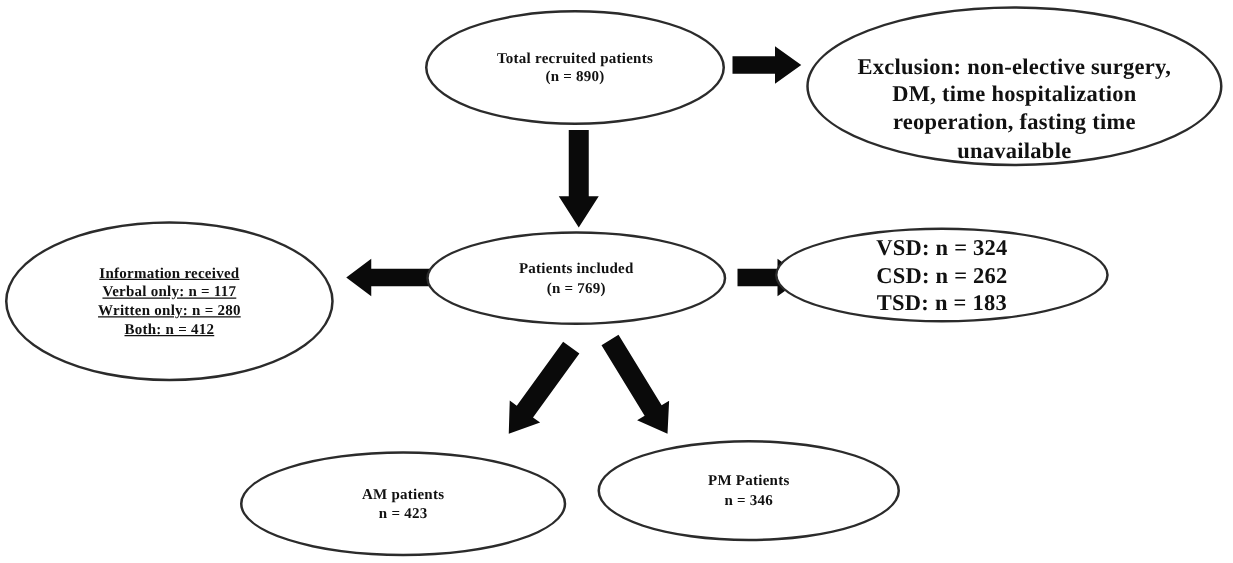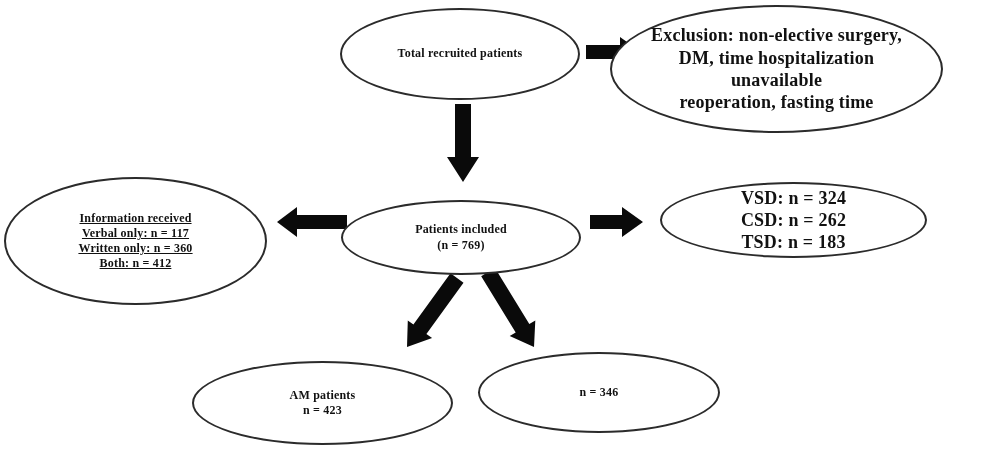--- a/index.html
+++ b/index.html
@@ -37,68 +37,69 @@
   .node .ln {
     display: block;
     font-size: 12px;
     line-height: 1.26;
     letter-spacing: 0.2px;
     white-space: nowrap;
   }
   .node.small .ln { font-size: 18px; line-height: 1.24; }
 
   .node-total       { left: 340px; top: 8px;   width: 240px; height: 92px; }
-  .node-exclusion   { left: 610px; top: 5px;   width: 333px; height: 128px; }
-  .node-included    { left: 341px; top: 200px; width: 240px; height: 75px; }
+  .node-exclusion   { left: 645px; top: 5px;   width: 333px; height: 128px; align-items: flex-end; }
+  .node-included    { left: 341px; top: 185px; width: 240px; height: 75px; }
   .node-information { left: 4px;   top: 177px; width: 263px; height: 128px; text-decoration: underline; }
-  .node-subtypes    { left: 660px; top: 182px; width: 267px; height: 76px; }
+  .node-subtypes    { left: 620px; top: 182px; width: 267px; height: 76px; }
   .node-am          { left: 192px; top: 361px; width: 261px; height: 84px; }
   .node-pm          { left: 478px; top: 352px; width: 242px; height: 81px; }
 </style>
 </head>
 <body>
 
 <div class="canvas">
 
   <svg class="arrow-layer" viewBox="0 0 986 450" xmlns="http://www.w3.org/2000/svg">
     <polygon points="586,45 620,45 620,37 641,52 620,67 620,59 586,59" fill="#0a0a0a"></polygon>
     <polygon points="455,104 471,104 471,157 479,157 463,182 447,157 455,157" fill="#0a0a0a"></polygon>
     <polygon points="347,215 297,215 297,207 277,222 297,237 297,229 347,229" fill="#0a0a0a"></polygon>
     <polygon points="590,215 622,215 622,207 643,222 622,237 622,229 590,229" fill="#0a0a0a"></polygon>
     <polygon points="450.5,273.3 463.5,282.7 426.4,333.9 432.1,338 407,347 407.8,320.4 413.4,324.5" fill="#0a0a0a"></polygon>
     <polygon points="481.2,276.2 494.8,267.8 529.3,324.1 535.3,320.5 534,347 509.7,336.1 515.7,332.5" fill="#0a0a0a"></polygon>
   </svg>
 
   <div class="node node-total">
     <div class="txt">
       <span class="ln">Total recruited patients</span>
+      <span class="ln">(n = 890)</span>
     </div>
   </div>
 
   <div class="node node-exclusion small">
     <div class="txt">
       <span class="ln">Exclusion: non-elective surgery,</span>
       <span class="ln">DM, time hospitalization</span>
+      <span class="ln">reoperation, fasting time</span>
       <span class="ln">unavailable</span>
-      <span class="ln">reoperation, fasting time</span>
     </div>
   </div>
 
   <div class="node node-included">
     <div class="txt">
       <span class="ln">Patients included</span>
       <span class="ln">(n = 769)</span>
     </div>
   </div>
 
   <div class="node node-information">
     <div class="txt">
       <span class="ln">Information received</span>
       <span class="ln">Verbal only: n = 117</span>
-      <span class="ln">Written only: n = 360</span>
+      <span class="ln">Written only: n = 280</span>
       <span class="ln">Both: n = 412</span>
     </div>
   </div>
 
   <div class="node node-subtypes small">
     <div class="txt">
       <span class="ln">VSD: n = 324</span>
       <span class="ln">CSD: n = 262</span>
       <span class="ln">TSD: n = 183</span>
     </div>
@@ -106,17 +107,18 @@
 
   <div class="node node-am">
     <div class="txt">
       <span class="ln">AM patients</span>
       <span class="ln">n = 423</span>
     </div>
   </div>
 
   <div class="node node-pm">
     <div class="txt">
+      <span class="ln">PM Patients</span>
       <span class="ln">n = 346</span>
     </div>
   </div>
 
 </div>
 
 </body></html>

